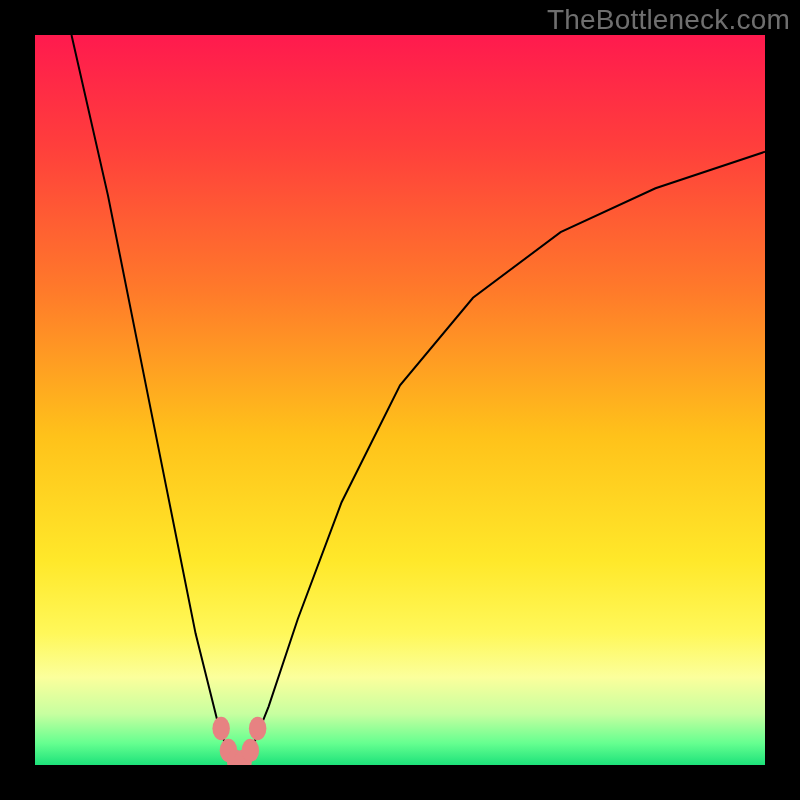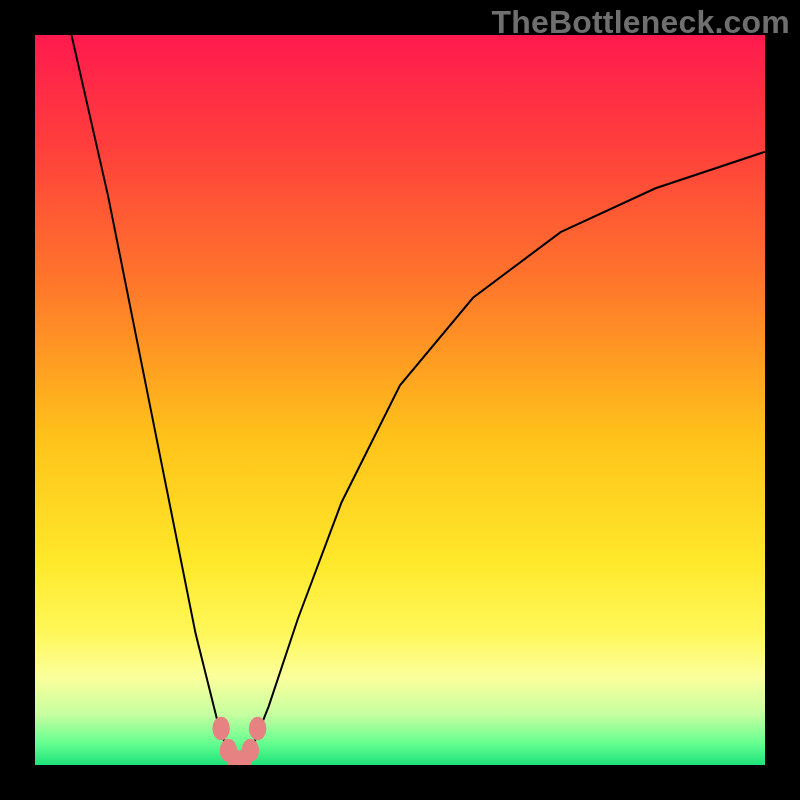--- a/index.html
+++ b/index.html
@@ -14,22 +14,22 @@
   .frame {
     position: relative;
     width: 800px;
     height: 800px;
     background: #000;
   }
   .watermark {
     position: absolute;
     top: 4px;
     right: 10px;
-    font-size: 32px;
-    font-weight: 700;
+    font-size: 28px;
+    font-weight: 400;
     color: #6f6f6f;
     letter-spacing: 0.2px;
     z-index: 10;
   }
   .plot-area {
     position: absolute;
     left: 35px;
     top: 35px;
     width: 730px;
     height: 730px;

